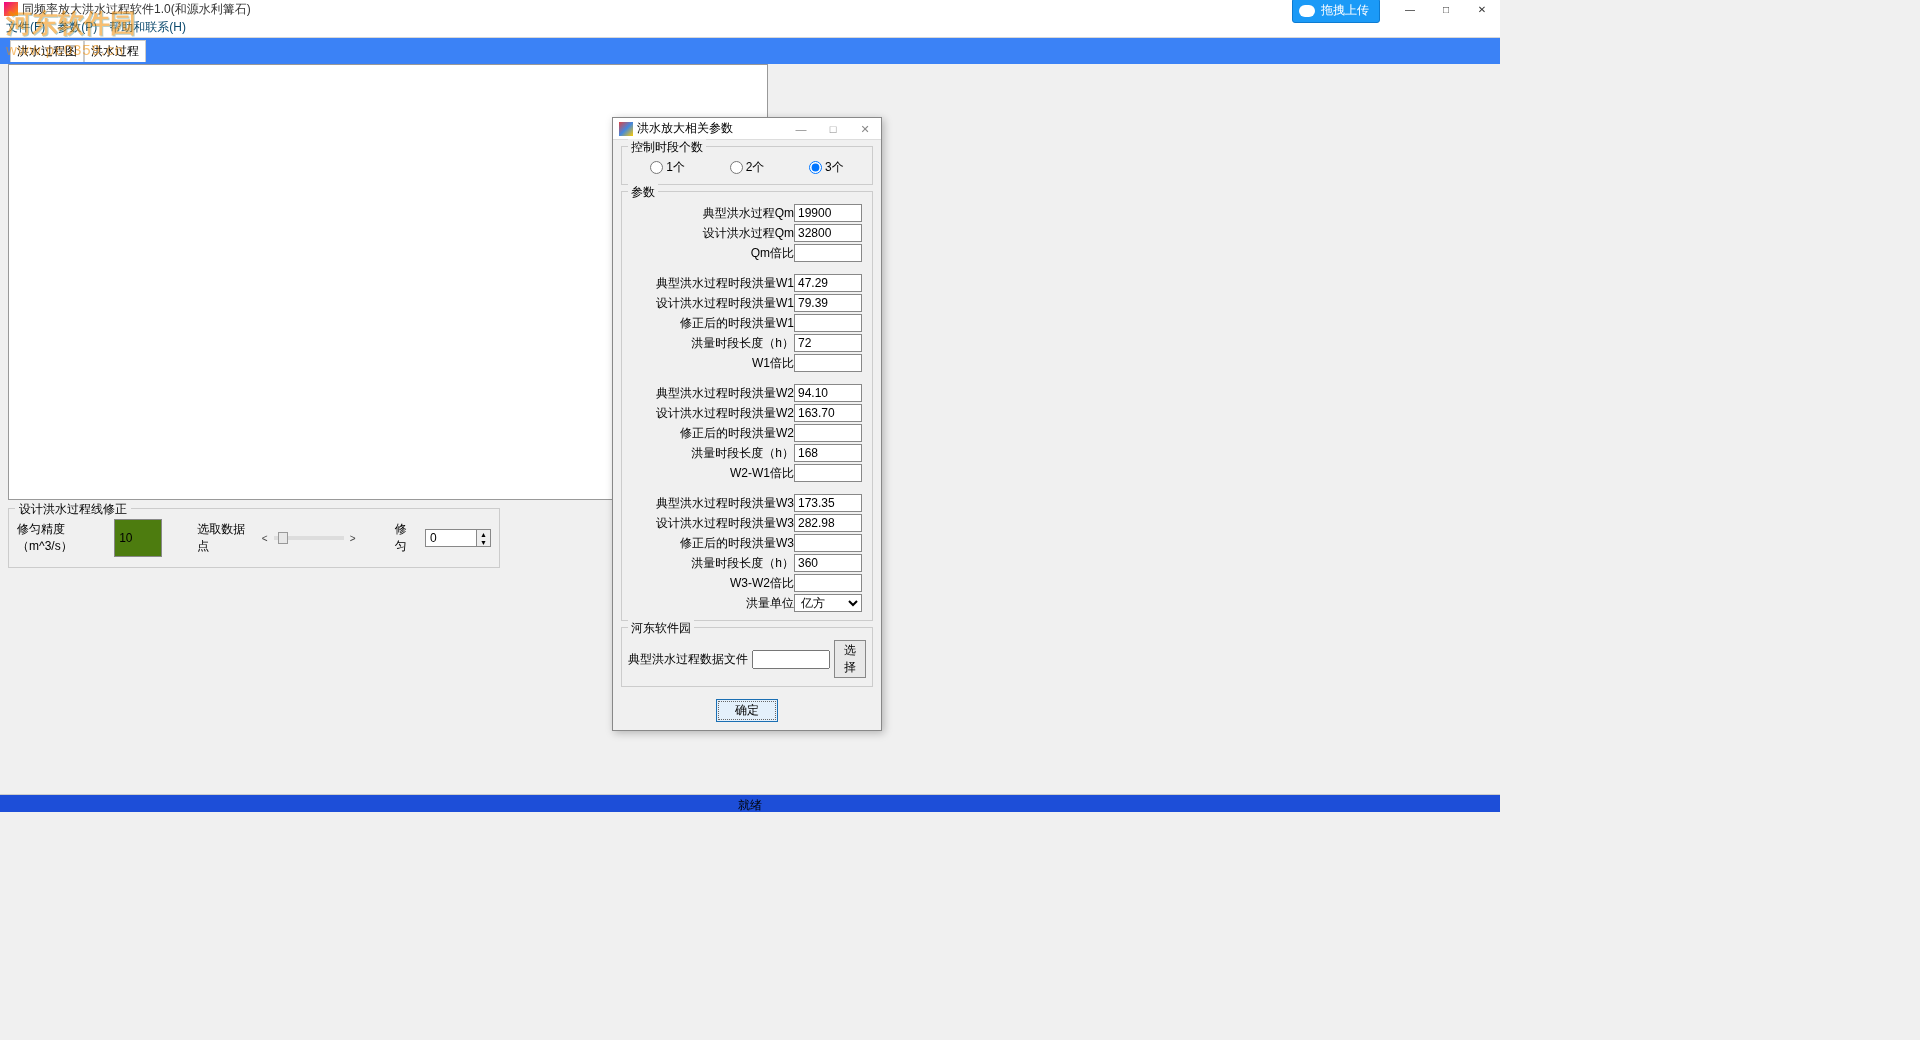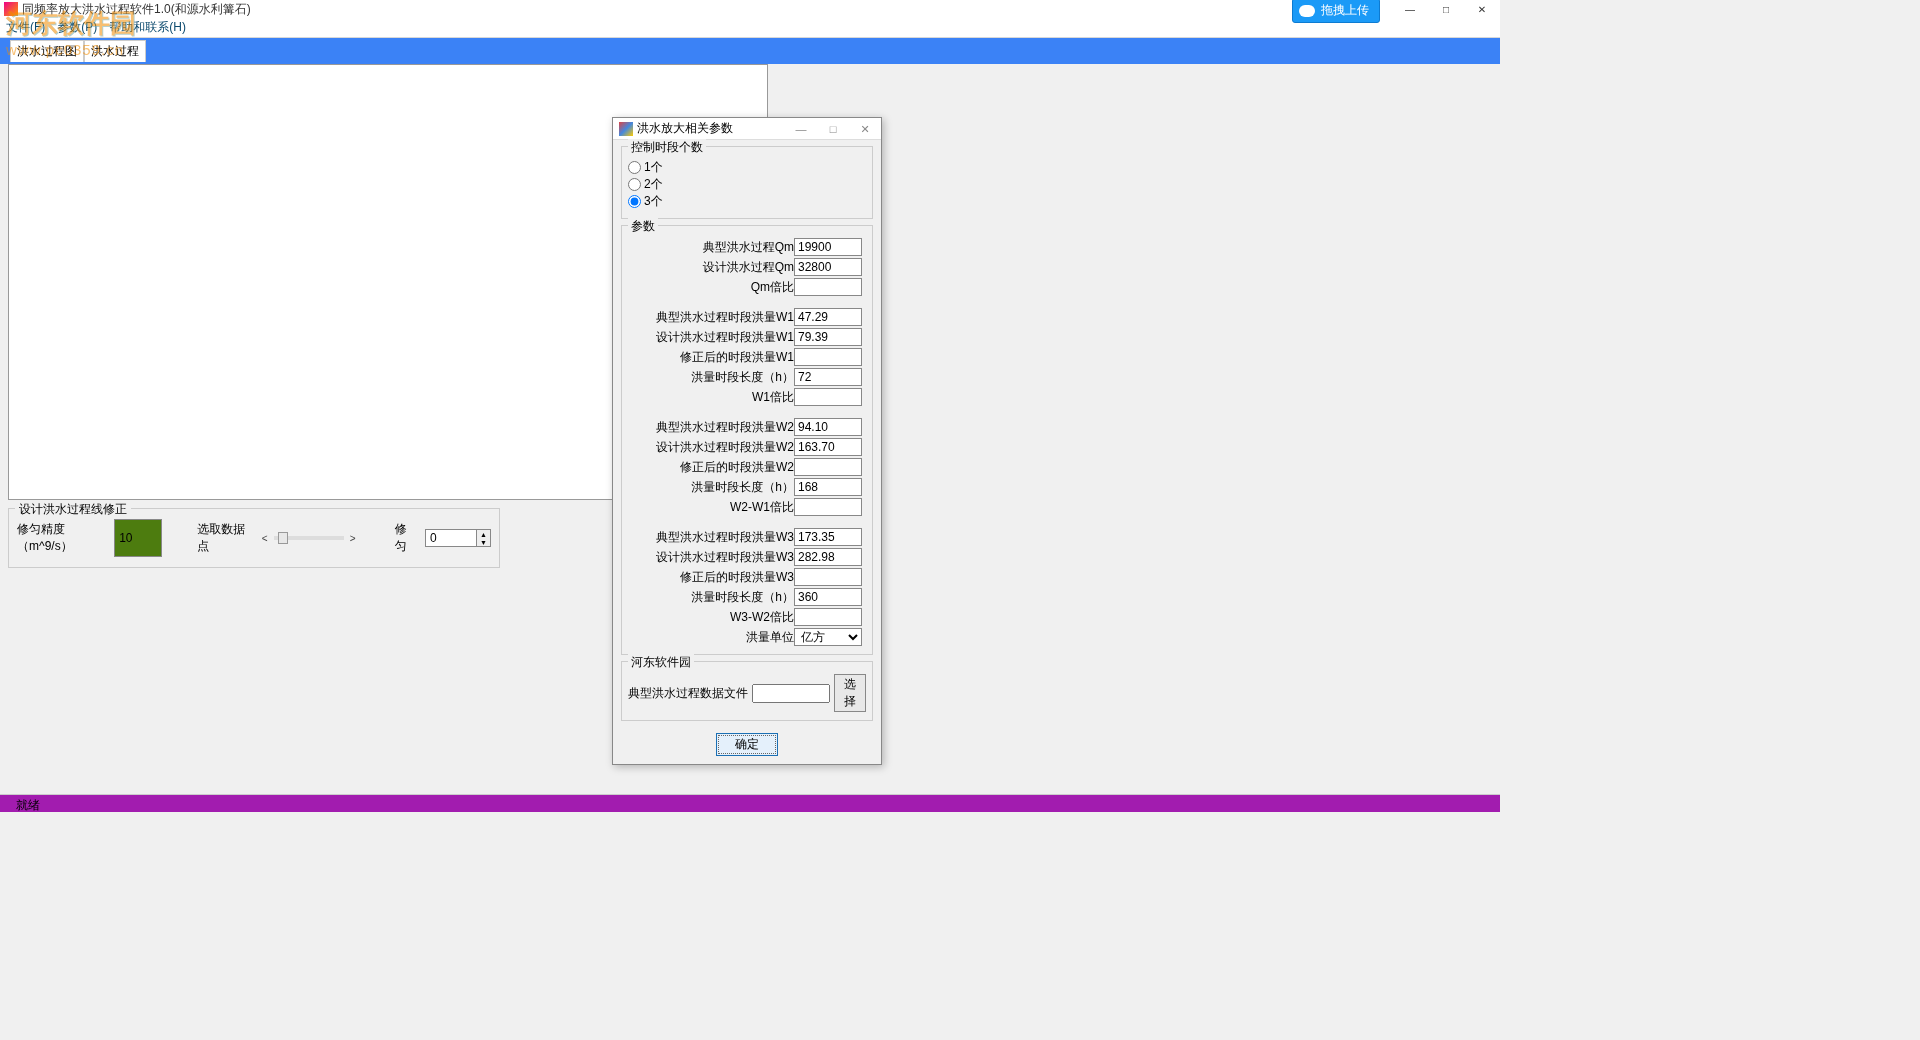--- a/index.html
+++ b/index.html
@@ -146,23 +146,23 @@
 .spinner .sp-btns { display:flex; flex-direction:column; }
 .spinner .sp-btns div {
   width:14px; height:9px; font-size:7px;
   display:flex; align-items:center; justify-content:center;
   border-left:1px solid #888; background:#eee;
 }
 
 
 .statusbar {
   position: absolute; left:0; right:0; bottom:0;
-  height: 18px; background: #a21caf;
+  height: 18px; background: #1d4ed8;
   border-top: 1px solid #ccc;
-  padding: 2px 16px; font-size:12px;
+  padding: 2px 16px; font-size:12px;text-align:center;
 }
 
 
 .dialog {
   position: absolute;
   left: 612px; top: 117px;
   width: 270px;
   background: #f0f0f0;
   border: 1px solid #888;
   box-shadow: 2px 2px 8px rgba(0,0,0,0.25);
@@ -190,21 +190,20 @@
   margin: 6px 8px; padding: 10px 6px 6px 6px;
   border: 1px solid #ccc; position: relative;
 }
 .groupbox .gb-legend {
   position:absolute; top:-8px; left:6px;
   background:#f0f0f0; padding:0 3px; font-size:12px;
 }
 .radio-row {
   display:flex; justify-content:space-around;
   padding: 2px 0;
-  flex-direction: column;
 }
 .radio-row label { display:flex; align-items:center; gap:3px; font-size:12px; }
 .radio-row input[type=radio] { margin:0; }
 
 .param-row {
   display:flex; align-items:center; justify-content:center;
   gap:0; margin:2px 4px;
 }
 .param-row .plabel {
   font-size:12px; text-align:right; flex:1;
@@ -270,21 +269,21 @@
 <div class="tabs-row">
   <div class="tab active">洪水过程图</div>
   <div class="tab">洪水过程</div>
 </div>
 
 <div class="plot-area"></div>
 
 <div class="correction-box">
   <span class="legend">设计洪水过程线修正</span>
   <div class="correction-row">
-    <label>修匀精度（m^9/s）</label>
+    <label>修匀精度（m^3/s）</label>
     <input class="txt" style="width: 48px;" value="10">
     <span style="width:18px"></span>
     <label>选取数据点</label>
     <div class="slider-holder">
       <div class="arrow-btn">&lt;</div>
       <div class="mini-track">
         <div class="mini-thumb"></div>
       </div>
       <div class="arrow-btn">&gt;</div>
     </div>

